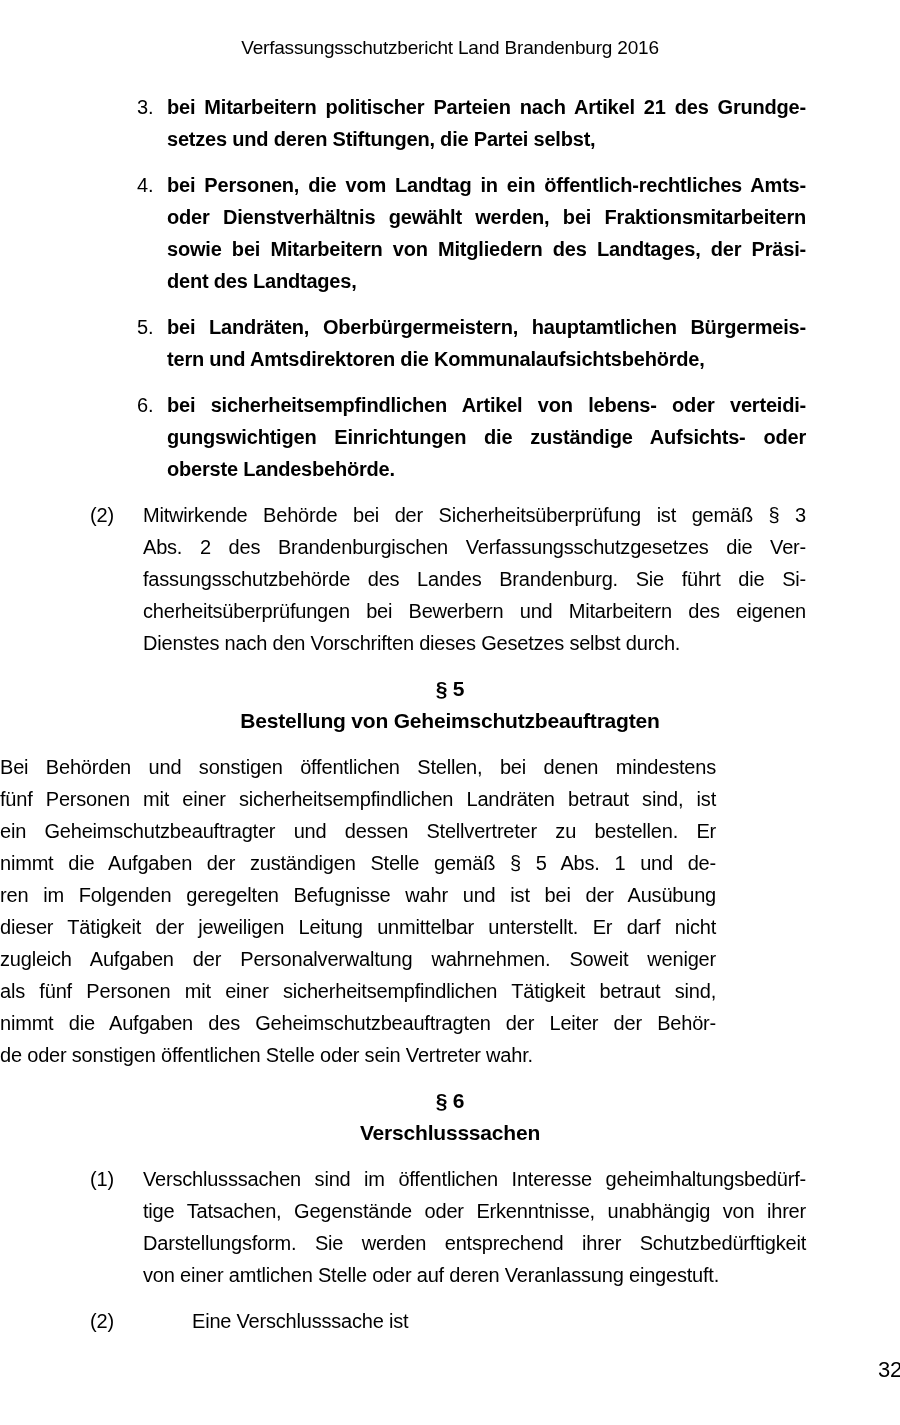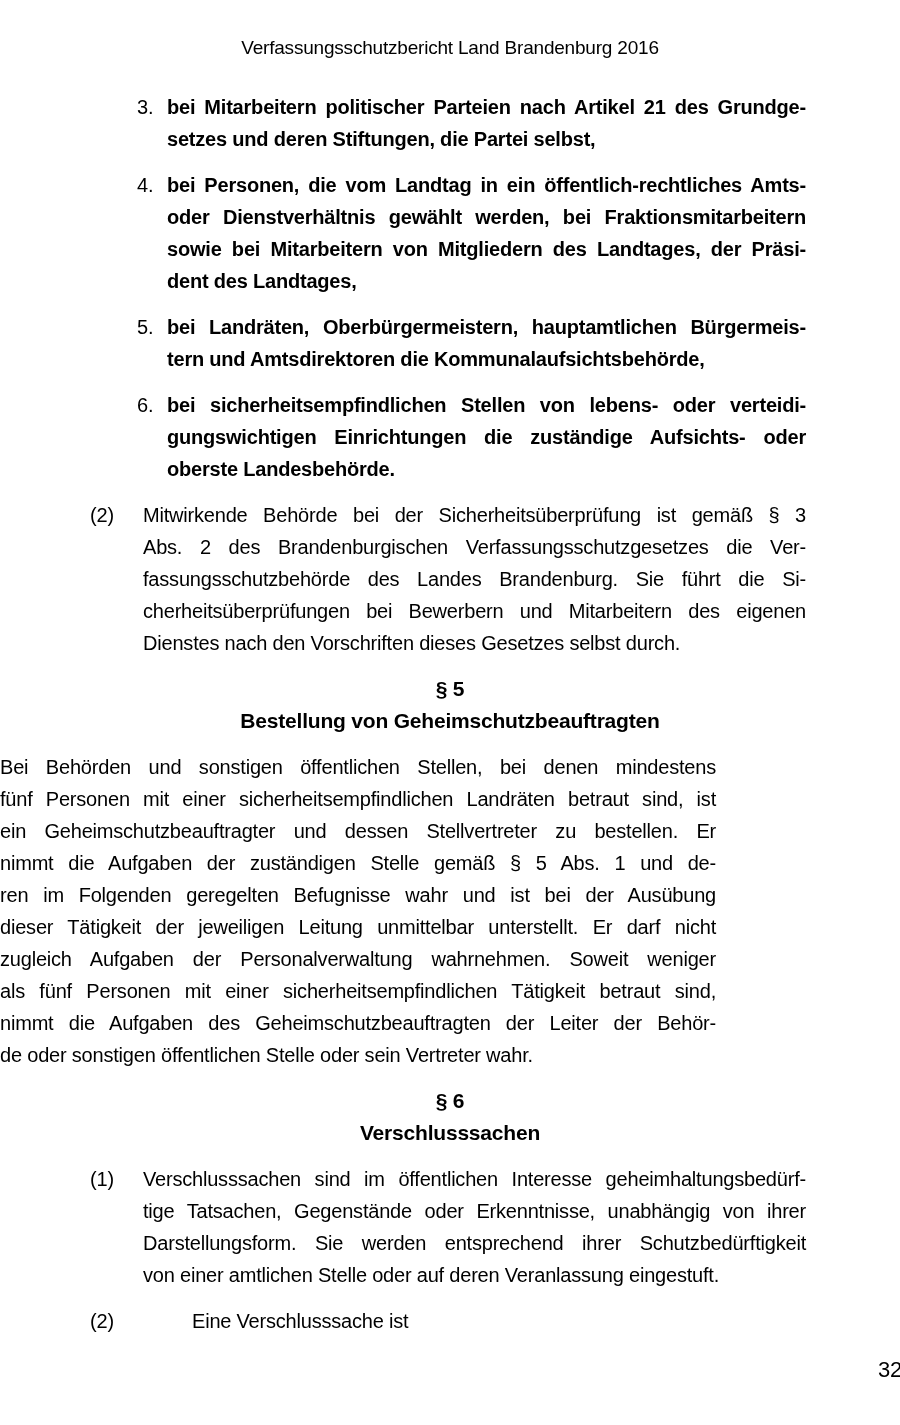--- a/index.html
+++ b/index.html
@@ -103,21 +103,21 @@
       <div class="num">5.</div>
       <div class="text">
           <div class="line">bei Landräten, Oberbürgermeistern, hauptamtlichen Bürgermeis-</div>
           <div class="line last">tern und Amtsdirektoren die Kommunalaufsichtsbehörde,</div>
         </div>
     </div>
 
     <div class="list-item block">
       <div class="num">6.</div>
       <div class="text">
-          <div class="line">bei sicherheitsempfindlichen Stellen von lebens- oder verteidi-</div>
+          <div class="line">bei sicherheitsempfindlichen Artikel von lebens- oder verteidi-</div>
           <div class="line">gungswichtigen Einrichtungen die zuständige Aufsichts- oder</div>
           <div class="line last">oberste Landesbehörde.</div>
         </div>
     </div>
 
     <div class="numbered-para block">
       <div class="num">(2)</div>
       <div class="text">
           <div class="line">Mitwirkende Behörde bei der Sicherheitsüberprüfung ist gemäß § 3</div>
           <div class="line">Abs. 2 des Brandenburgischen Verfassungsschutzgesetzes die Ver-</div>

